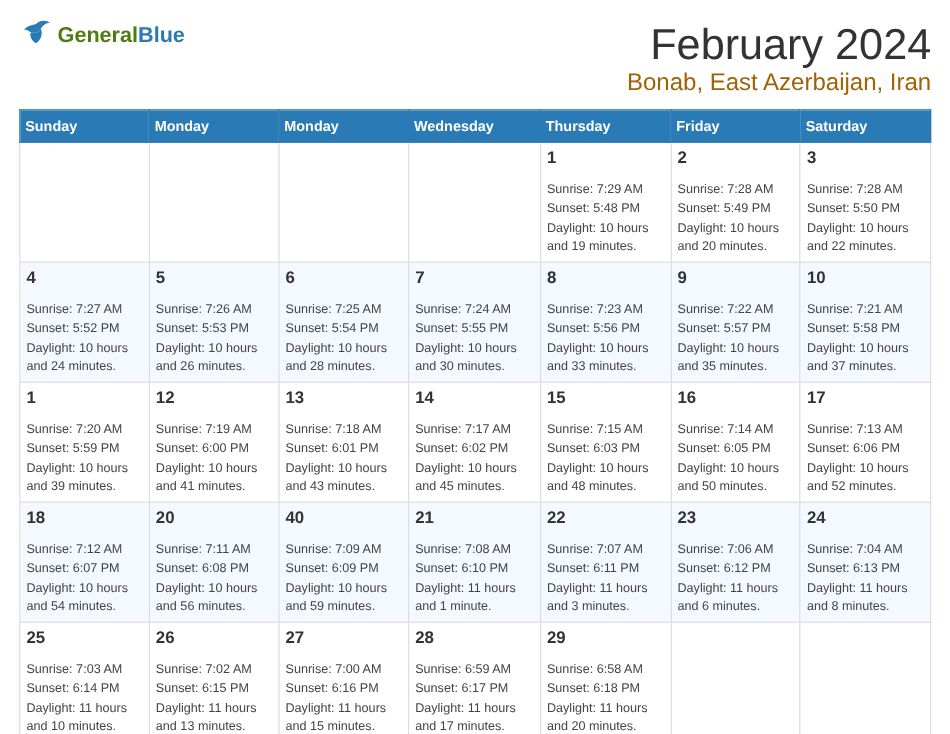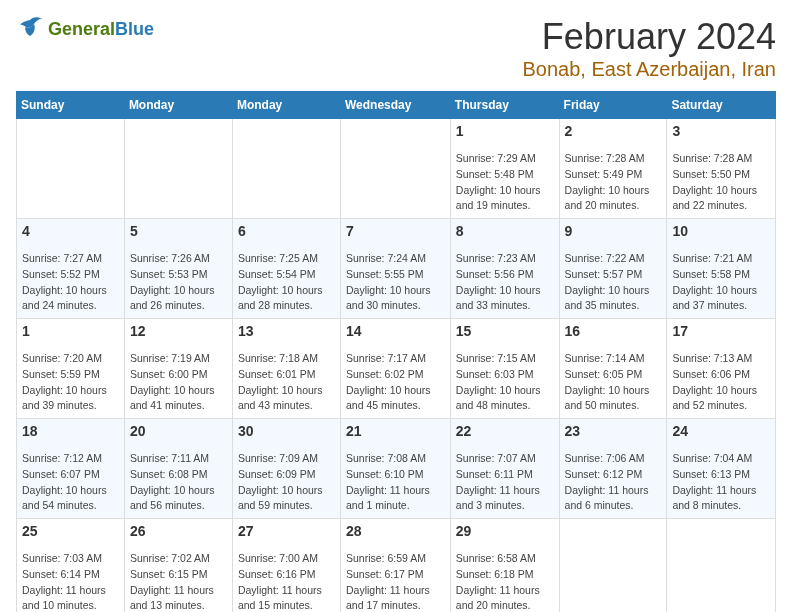--- a/index.html
+++ b/index.html
@@ -185,21 +185,21 @@
       <tr>
         <td>
           <span class="day-num">18</span>
           <div class="day-info">Sunrise: 7:12 AM<br>Sunset: 6:07 PM<br>Daylight: 10 hours and 54 minutes.</div>
         </td>
         <td>
           <span class="day-num">20</span>
           <div class="day-info">Sunrise: 7:11 AM<br>Sunset: 6:08 PM<br>Daylight: 10 hours and 56 minutes.</div>
         </td>
         <td>
-          <span class="day-num">30</span>
+          <span class="day-num">40</span>
           <div class="day-info">Sunrise: 7:09 AM<br>Sunset: 6:09 PM<br>Daylight: 10 hours and 59 minutes.</div>
         </td>
         <td>
           <span class="day-num">21</span>
           <div class="day-info">Sunrise: 7:08 AM<br>Sunset: 6:10 PM<br>Daylight: 11 hours and 1 minute.</div>
         </td>
         <td>
           <span class="day-num">22</span>
           <div class="day-info">Sunrise: 7:07 AM<br>Sunset: 6:11 PM<br>Daylight: 11 hours and 3 minutes.</div>
         </td>

